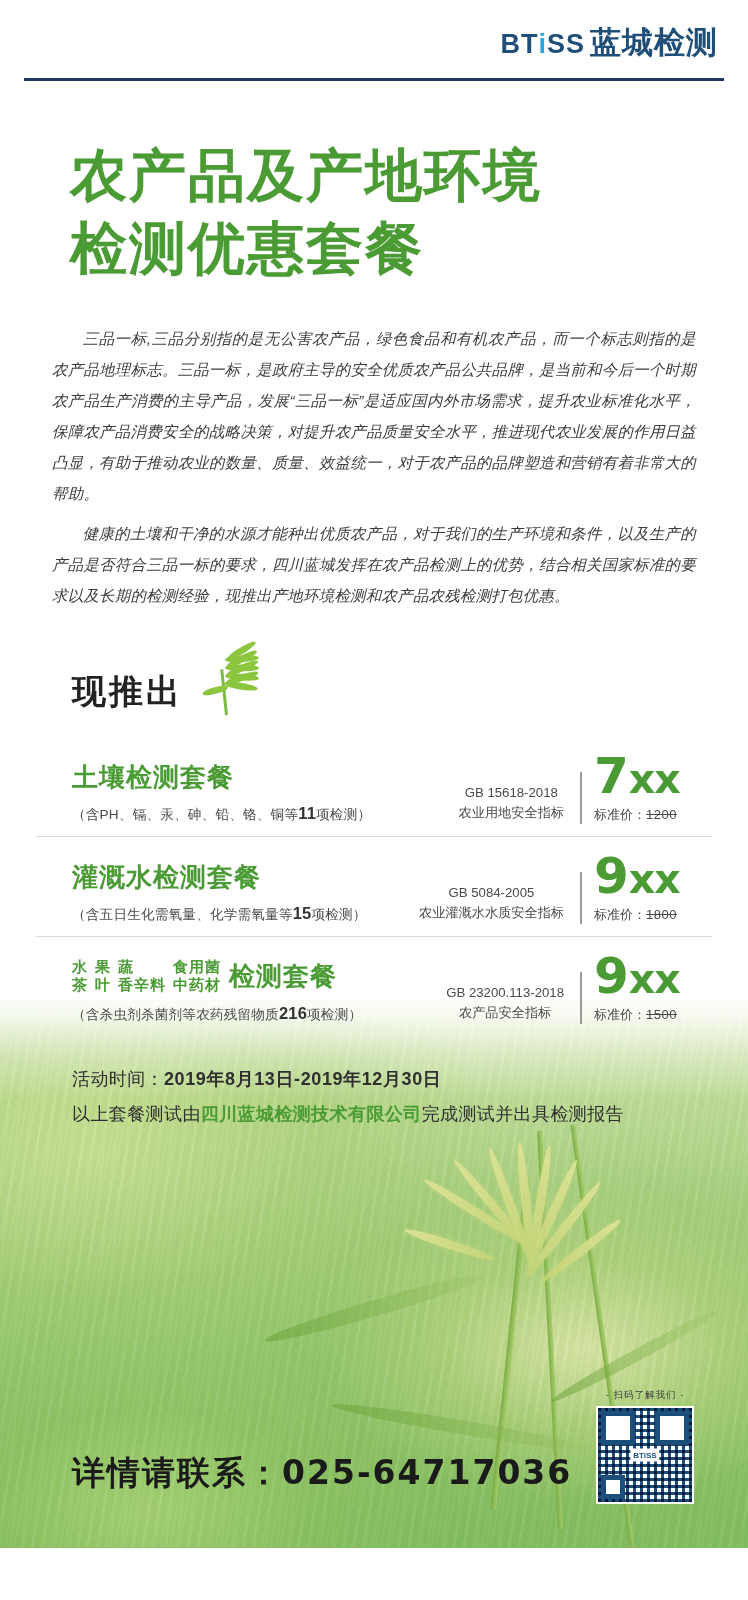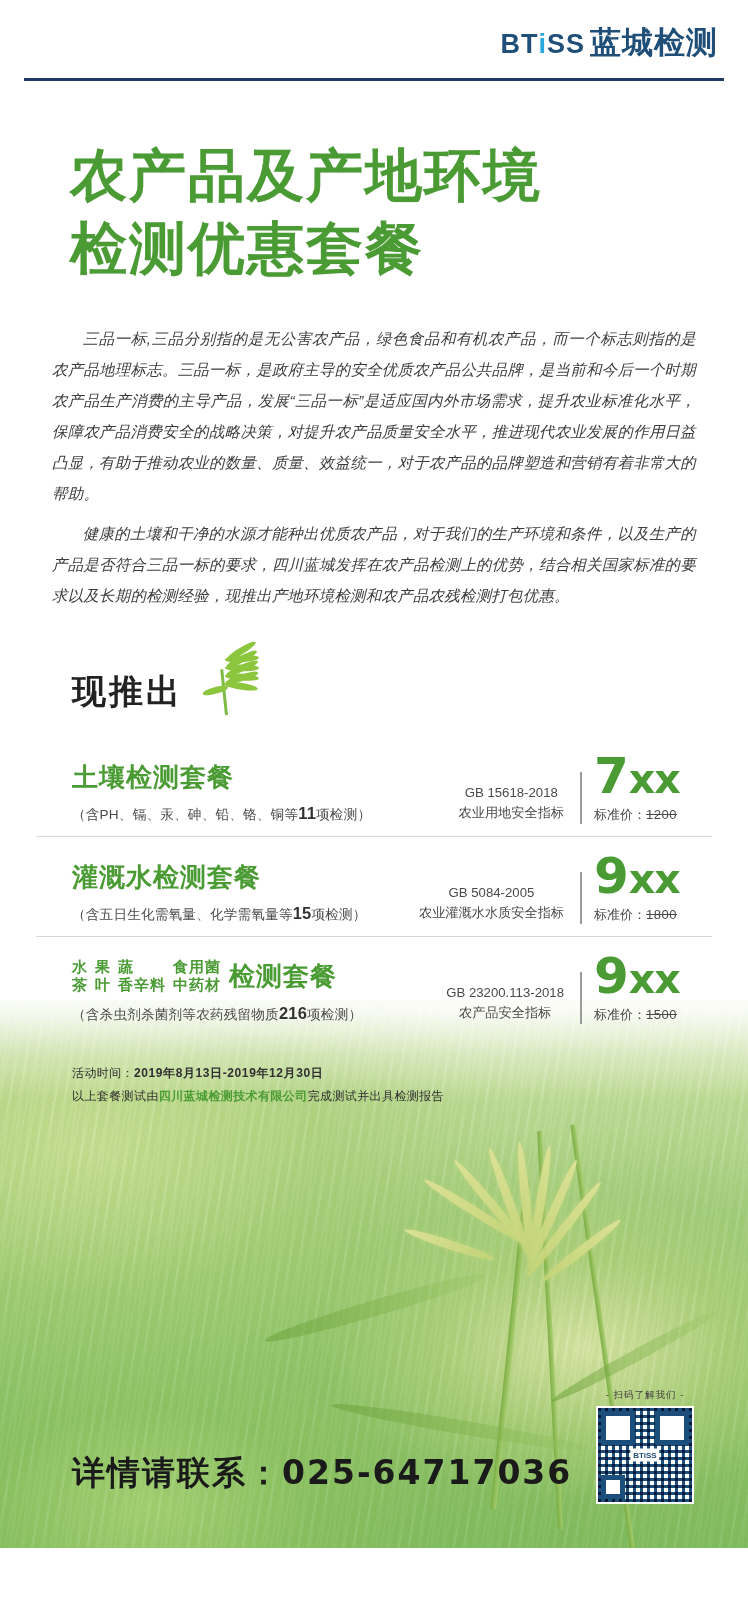--- a/index.html
+++ b/index.html
@@ -200,21 +200,21 @@
     margin-right: 8px;
     font-family: "DejaVu Sans", sans-serif;
   }
 
   
   .activity {
     position: relative; z-index: 5;
     margin: 26px 0 0 72px;
   }
   .activity-line {
-    font-size: 12px; color: #2f2f2f; line-height: 1.95;
+    font-size: 18px; color: #2f2f2f; line-height: 1.95;
     letter-spacing: 0.4px;
   }
   .activity-line .date { font-weight: bold; letter-spacing: 0.6px; }
   .activity-line .company { color: #4a9b34; font-weight: bold; }
 
   
   .qr-block {
     position: absolute; z-index: 6;
     right: 54px; bottom: 44px;
     width: 98px; text-align: center;

